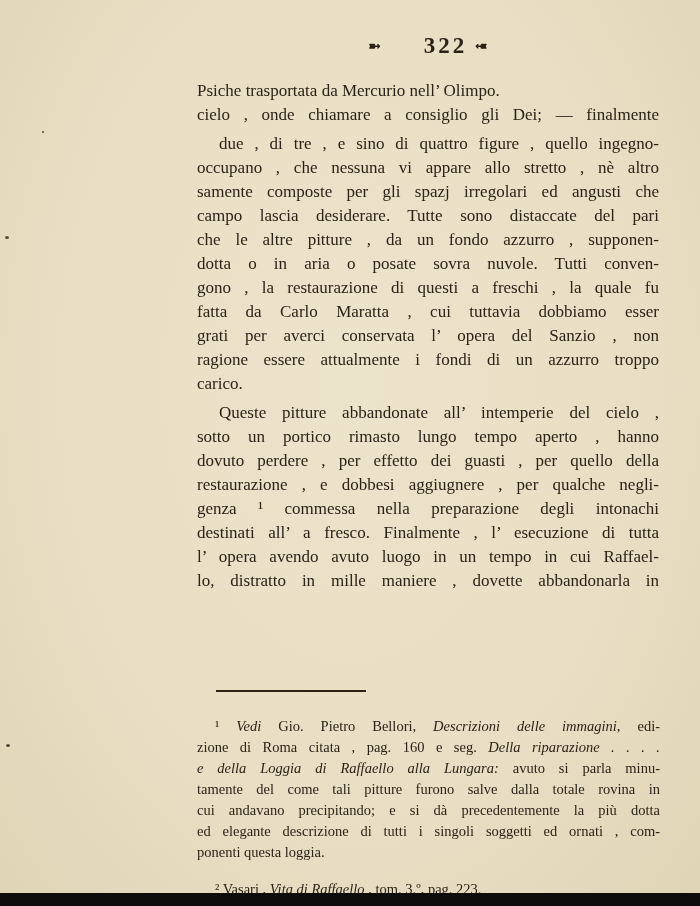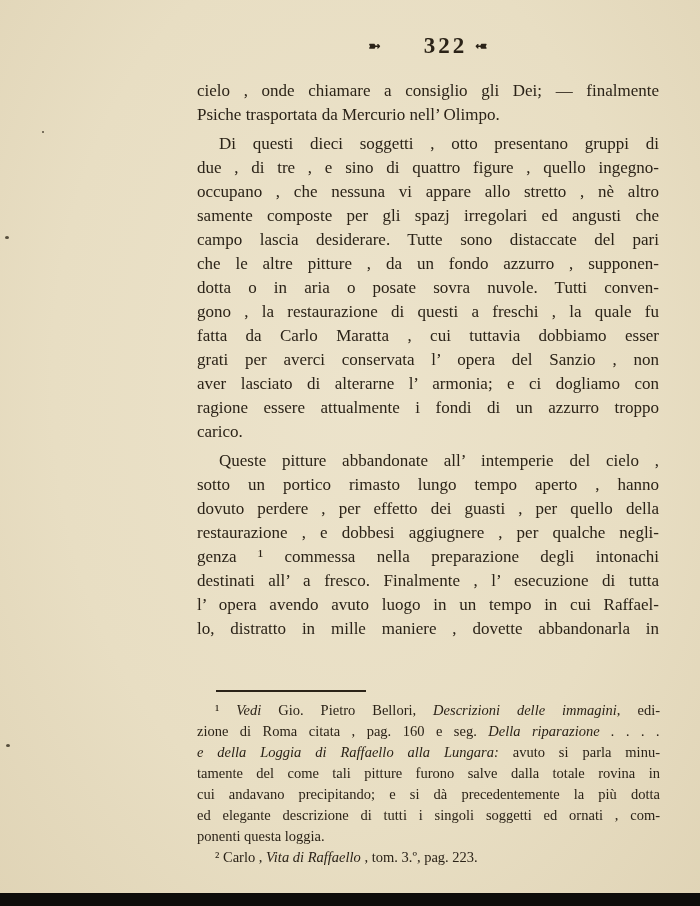--- a/index.html
+++ b/index.html
@@ -35,21 +35,21 @@
   .para.indent .line:first-child { text-indent: 22px; }
   .footnote-rule {
     position: absolute; top: 690px; left: 216px; width: 150px;
     height: 0; border-top: 2px solid #2b2318;
   }
   .footnotes {
     position: absolute; top: 700px; left: 197px; width: 463px;
     font-size: 14.5px; line-height: 21px;
   }
   .footnotes .line { height: 21px; }
-  .footnote .line:first-child { text-indent: 18px; }
+  .footnote .line:first-child { text-indent: 18px; margin-top: 16px; }
   .it { font-style: italic; }
   .scan-bar {
     position: absolute; left: 0; bottom: 0; width: 700px; height: 13px;
     background: #0e0d0b;
   }
   .speck { position: absolute; border-radius: 50%; background: #554d3c; }
   .speck-1 { left: 5px; top: 236px; width: 4px; height: 3px; }
   .speck-2 { left: 6px; top: 744px; width: 4px; height: 3px; }
   .speck-3 { left: 42px; top: 131px; width: 2px; height: 2px; }
 </style>
@@ -61,35 +61,33 @@
 <div class="speck speck-1"></div>
 <div class="speck speck-2"></div>
 <div class="speck speck-3"></div>
 
 <div class="page-header">
   <span class="orn orn-left">➼</span><span class="page-number">322</span><span class="orn orn-right">➼</span>
 </div>
 
 <div class="main-text">
   <div class="para">
+      <div class="line last">Psiche trasportata da Mercurio nell’ Olimpo.</div>
       <div class="line">cielo , onde chiamare a consiglio gli Dei; — finalmente</div>
-      <div class="line last">Psiche trasportata da Mercurio nell’ Olimpo.</div>
     </div>
   <div class="para indent">
-      <div class="line">Di questi dieci soggetti , otto presentano gruppi di</div>
       <div class="line">due , di tre , e sino di quattro figure , quello ingegno-</div>
       <div class="line">occupano , che nessuna vi appare allo stretto , nè altro</div>
       <div class="line">samente composte per gli spazj irregolari ed angusti che</div>
       <div class="line">campo lascia desiderare. Tutte sono distaccate del pari</div>
       <div class="line">che le altre pitture , da un fondo azzurro , supponen-</div>
       <div class="line">dotta o in aria o posate sovra nuvole. Tutti conven-</div>
       <div class="line">gono , la restaurazione di questi a freschi , la quale fu</div>
       <div class="line">fatta da Carlo Maratta , cui tuttavia dobbiamo esser</div>
       <div class="line">grati per averci conservata l’ opera del Sanzio , non</div>
-      <div class="line">aver lasciato di alterarne l’ armonia; e ci dogliamo con</div>
       <div class="line">ragione essere attualmente i fondi di un azzurro troppo</div>
       <div class="line last">carico.</div>
     </div>
   <div class="para indent">
       <div class="line">Queste pitture abbandonate all’ intemperie del cielo ,</div>
       <div class="line">sotto un portico rimasto lungo tempo aperto , hanno</div>
       <div class="line">dovuto perdere , per effetto dei guasti , per quello della</div>
       <div class="line">restaurazione , e dobbesi aggiugnere , per qualche negli-</div>
       <div class="line">genza ¹ commessa nella preparazione degli intonachi</div>
       <div class="line">destinati all’ a fresco. Finalmente , l’ esecuzione di tutta</div>
@@ -104,17 +102,17 @@
   <div class="footnote">
       <div class="line"><span>¹ </span><span class="it">Vedi</span><span> Gio. Pietro Bellori, </span><span class="it">Descrizioni delle immagini</span><span>, edi-</span></div>
       <div class="line"><span>zione di Roma citata , pag. 160 e seg. </span><span class="it">Della riparazione . . . .</span></div>
       <div class="line"><span class="it">e della Loggia di Raffaello alla Lungara:</span><span> avuto si parla minu-</span></div>
       <div class="line">tamente del come tali pitture furono salve dalla totale rovina in</div>
       <div class="line">cui andavano precipitando; e si dà precedentemente la più dotta</div>
       <div class="line">ed elegante descrizione di tutti i singoli soggetti ed ornati , com-</div>
       <div class="line last">ponenti questa loggia.</div>
     </div>
   <div class="footnote">
-      <div class="line last"><span>² Carlo , </span><span class="it">Vita di Raffaello</span><span> , tom. 3.º, pag. 223.</span></div>
+      <div class="line last"><span>² Vasari , </span><span class="it">Vita di Raffaello</span><span> , tom. 3.º, pag. 223.</span></div>
     </div>
 </div>
 
 <div class="scan-bar"></div>
 
 </body></html>

